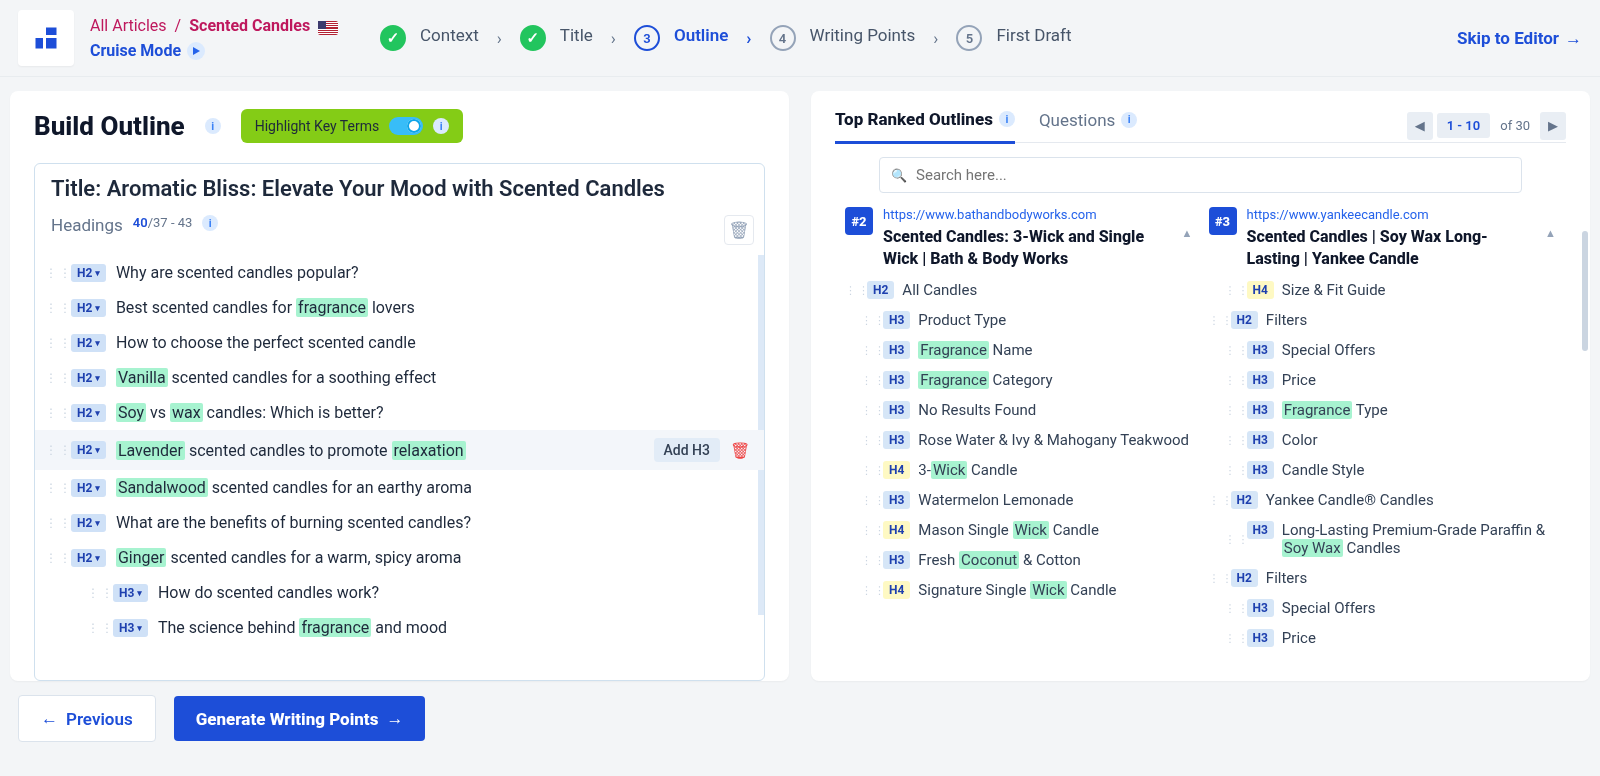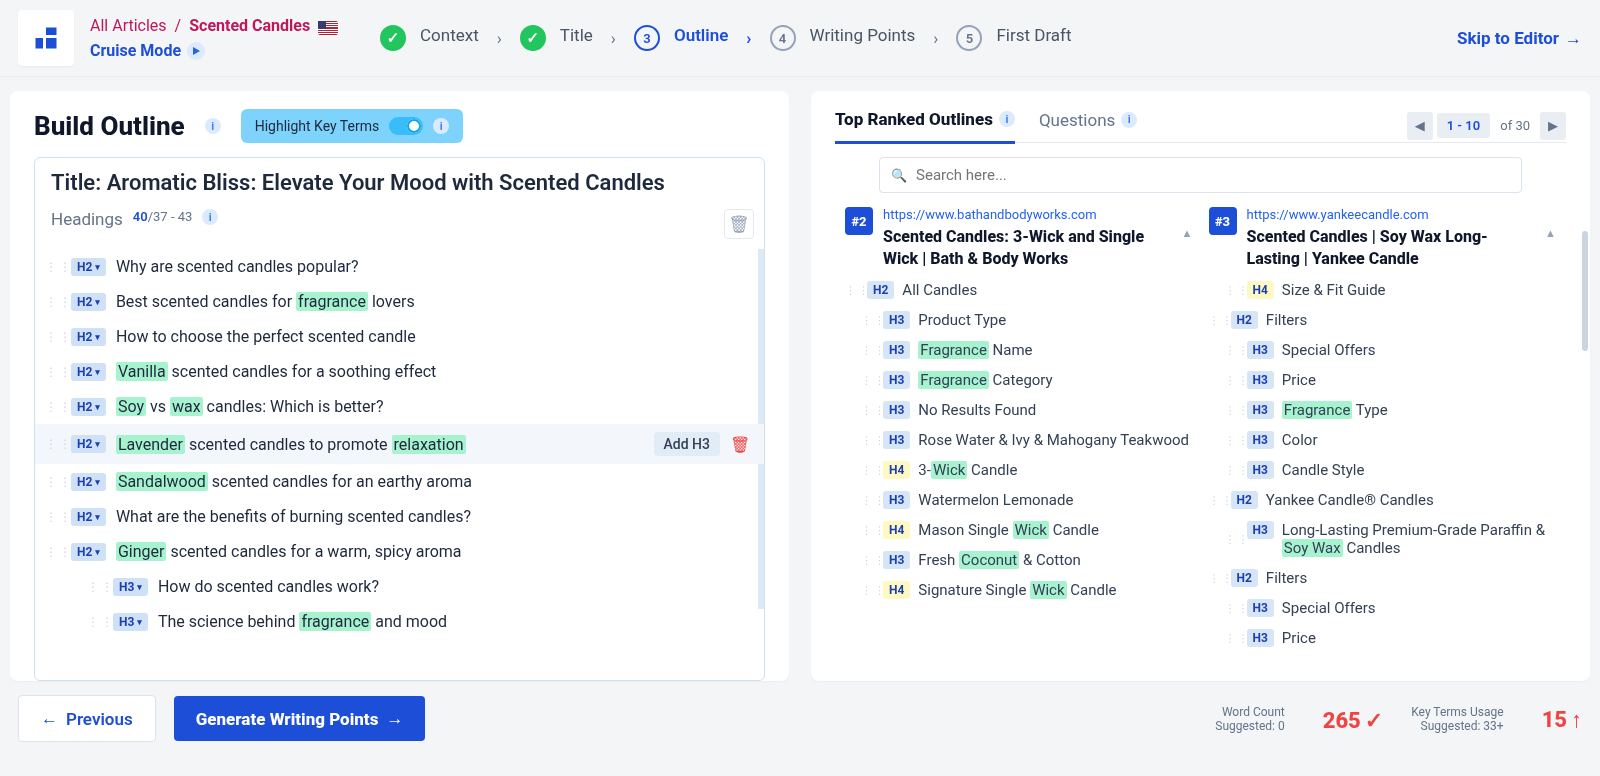--- a/index.html
+++ b/index.html
@@ -20,24 +20,24 @@
   .step.active { color:#1d4ed8; font-weight:600; }
   .stepcirc { width:26px; height:26px; border-radius:50%; border:2px solid #94a3b8; display:flex; align-items:center; justify-content:center; font-size:13px; color:#64748b; font-weight:600;}
   .stepcirc.done { background:#22c55e; border-color:#22c55e; color:#fff; }
   .stepcirc.current { border-color:#1d4ed8; color:#1d4ed8; }
   .check::before { content:'✓'; font-size:15px; font-weight:800; color:#fff;}
   .chev { color:#64748b; font-size:17px; }
   .chev.blue { color:#1d4ed8; font-weight:bold; }
   .skip { color:#1d4ed8; font-weight:700; font-size:17px; display:flex; align-items:center; gap:6px; cursor:pointer;}
   .main { display:flex; gap:22px; padding:14px 10px 0 10px; }
   .panel { background:#fff; border-radius:8px; flex:1; padding:18px 24px 0 24px; display:flex; flex-direction:column; min-height:590px; box-shadow:0 1px 2px rgba(0,0,0,.04); position:relative;}
-  .left-head { display:flex; align-items:center; gap:20px; margin-bottom:14px;}
+  .left-head { display:flex; align-items:center; gap:20px; margin-bottom:20px;}
   .build-title { font-size:26px; font-weight:800; color:#0f172a; }
   .info-dot { width:16px; height:16px; border-radius:50%; background:#dbeafe; color:#3b82f6; font-size:11px; font-weight:700; display:inline-flex; align-items:center; justify-content:center; }
-  .highlight-wrap { background:#7dd3fc; padding:8px 14px; border-radius:6px; display:flex; align-items:center; gap:10px;}
+  .highlight-wrap { background:#84cc16; padding:8px 14px; border-radius:6px; display:flex; align-items:center; gap:10px;}
   .toggle { width:34px; height:18px; background:#38bdf8; border-radius:9px; position:relative; }
   .toggle::after { content:''; position:absolute; right:2px; top:2px; width:14px; height:14px; background:#fff; border-radius:50%; box-shadow:inset 0 0 0 2px #0ea5e9;}
   .outline-box { border:1px solid #cfe0ee; border-radius:6px; padding:12px 0 0 0; flex:1; overflow:hidden; display:flex; flex-direction:column;}
   .title-row { font-size:22px; font-weight:600; padding:0 16px 10px 16px;}
   .headings-row { display:flex; gap:10px; padding:4px 10px 10px 16px; color:#64748b; font-size:17px;}
   .headings-row .count { color:#1d4ed8; font-weight:600; font-size:13px;}
   .trash-top { margin-left:auto; width:30px; height:30px; border:1px solid #e5e9ef; border-radius:4px; display:flex; align-items:center; justify-content:center; color:#94a3b8; cursor:pointer;}
   .rows { flex:1; overflow-y:auto; padding-right:0; position:relative;}
   .rows::-webkit-scrollbar{width:6px;} .rows::-webkit-scrollbar-thumb{background:#cbd5e1;border-radius:3px;}
   .orow { display:flex; align-items:center; gap:10px; padding:8px 16px 8px 10px; font-size:16px; position:relative;}
@@ -403,31 +403,13 @@
 
 <div class="bottom">
   <button class="btn prev">
     <span>←</span>
     <span>Previous</span>
   </button>
   <button class="btn gen">
     <span>Generate Writing Points</span>
     <span>→</span>
   </button>
-  <div class="stats">
-    <div class="stat">
-      <div class="lbl">Word Count</div>
-      <div class="sub">Suggested: 0</div>
-    </div>
-    <span class="statval">
-        <span>265</span> 
-        <span>✓</span>
-      </span>
-    <div class="stat">
-      <div class="lbl">Key Terms Usage</div>
-      <div class="sub">Suggested: 33+</div>
-    </div>
-    <span class="statval">
-        <span>15</span> 
-        <span>↑</span>
-      </span>
-  </div>
 </div>
 
 </body></html>

